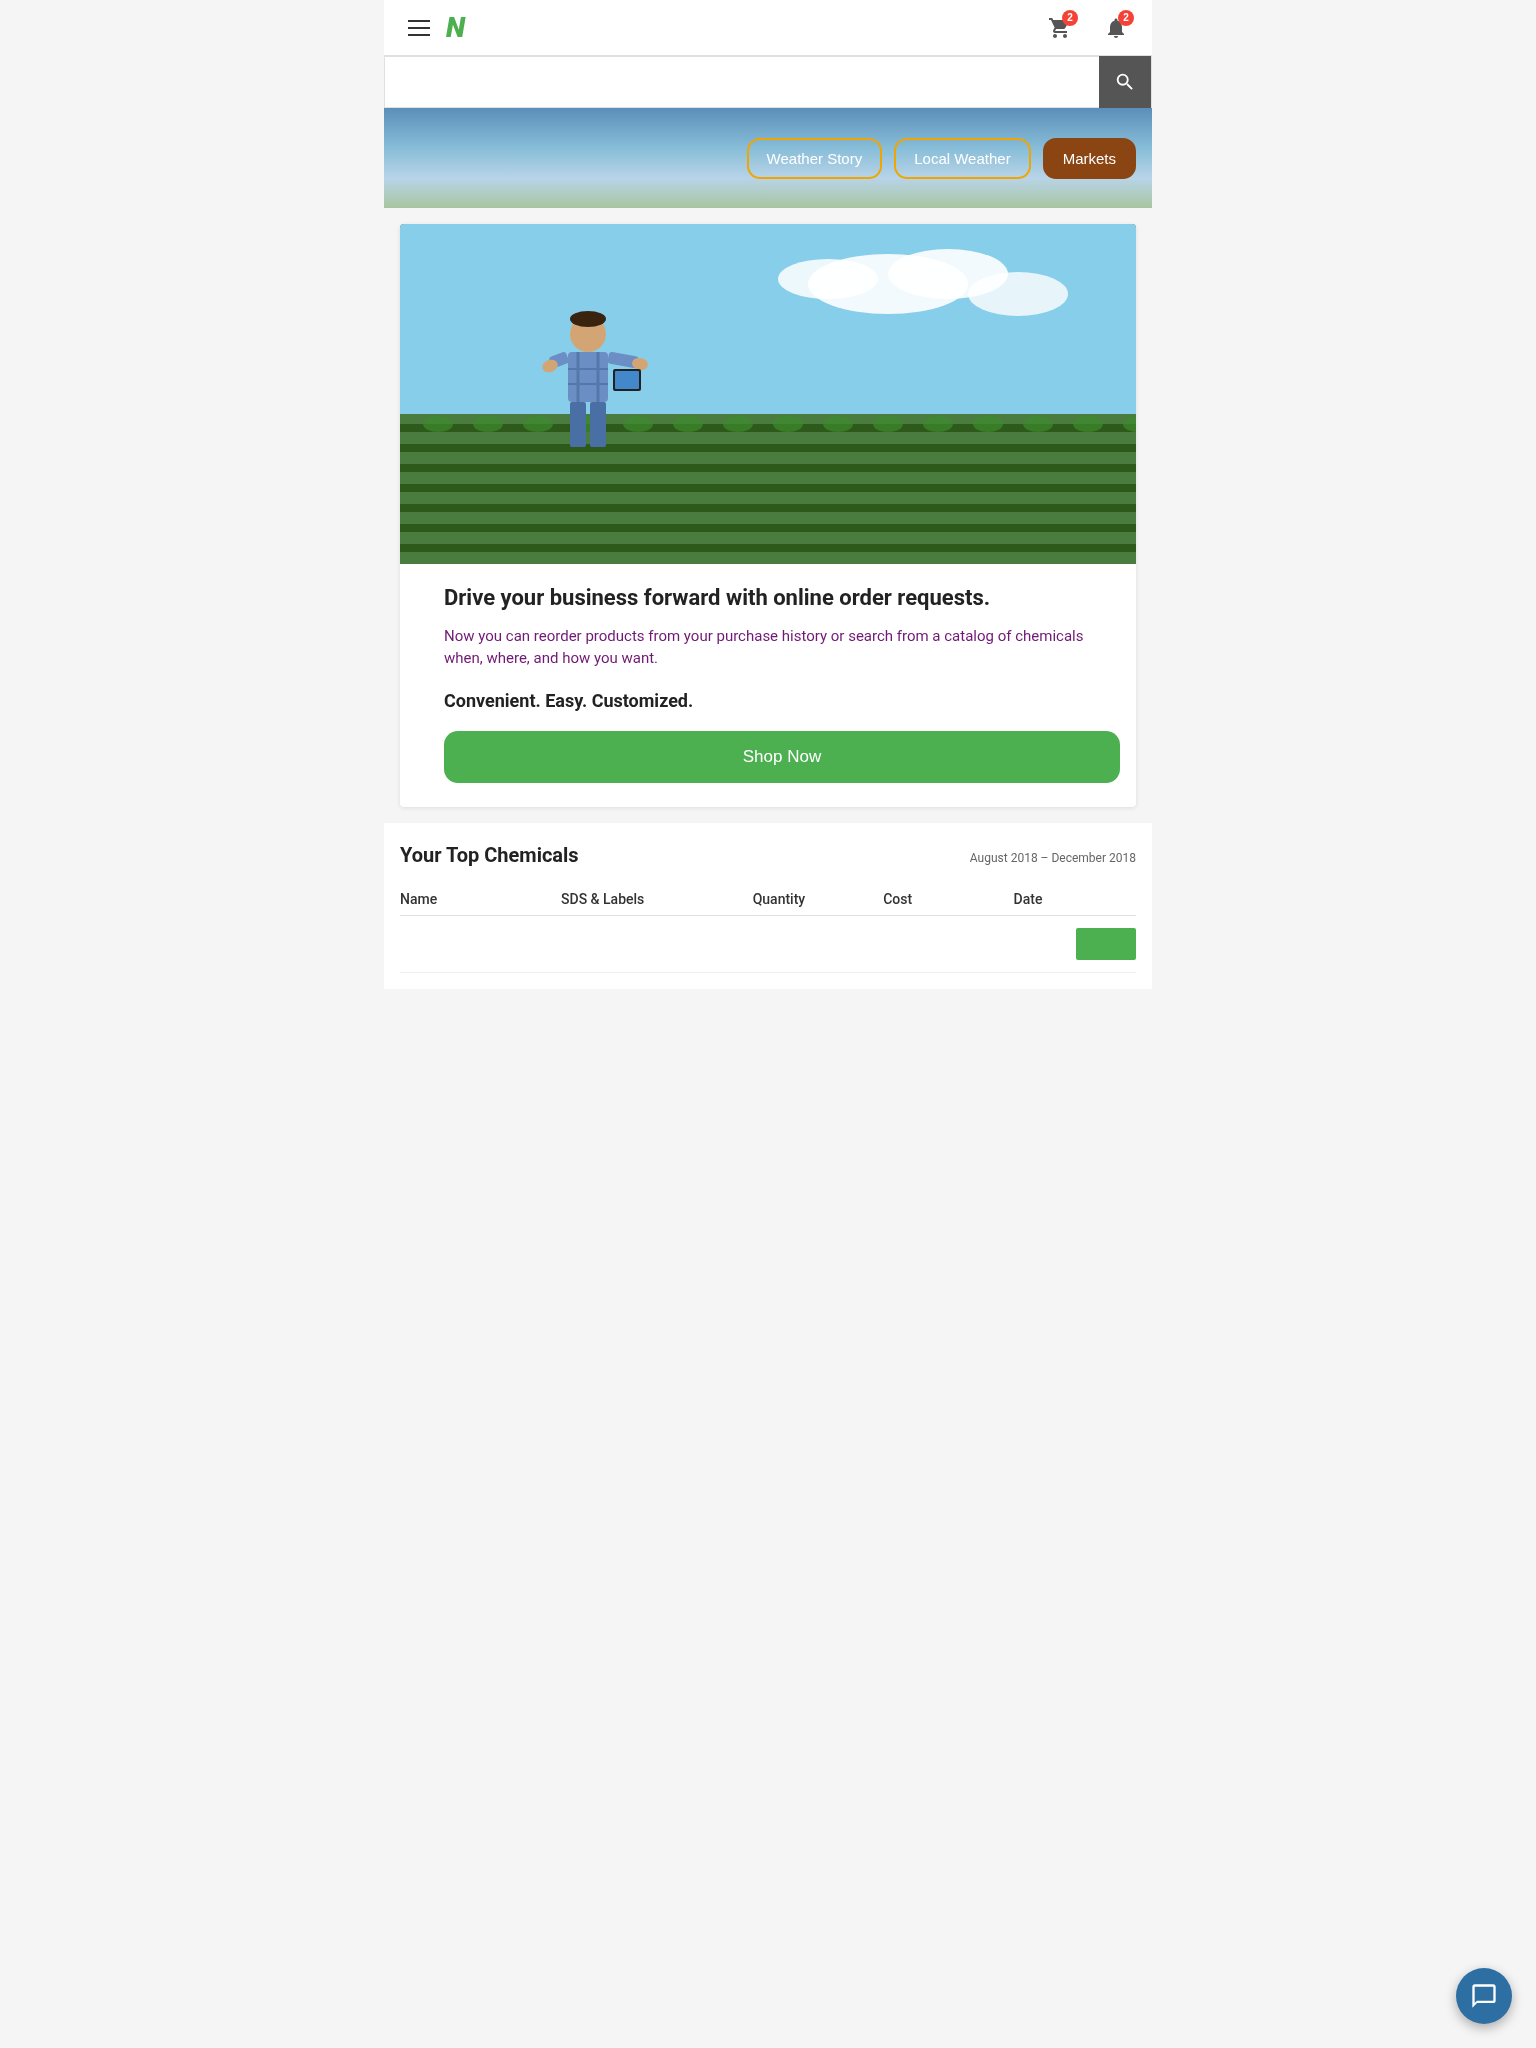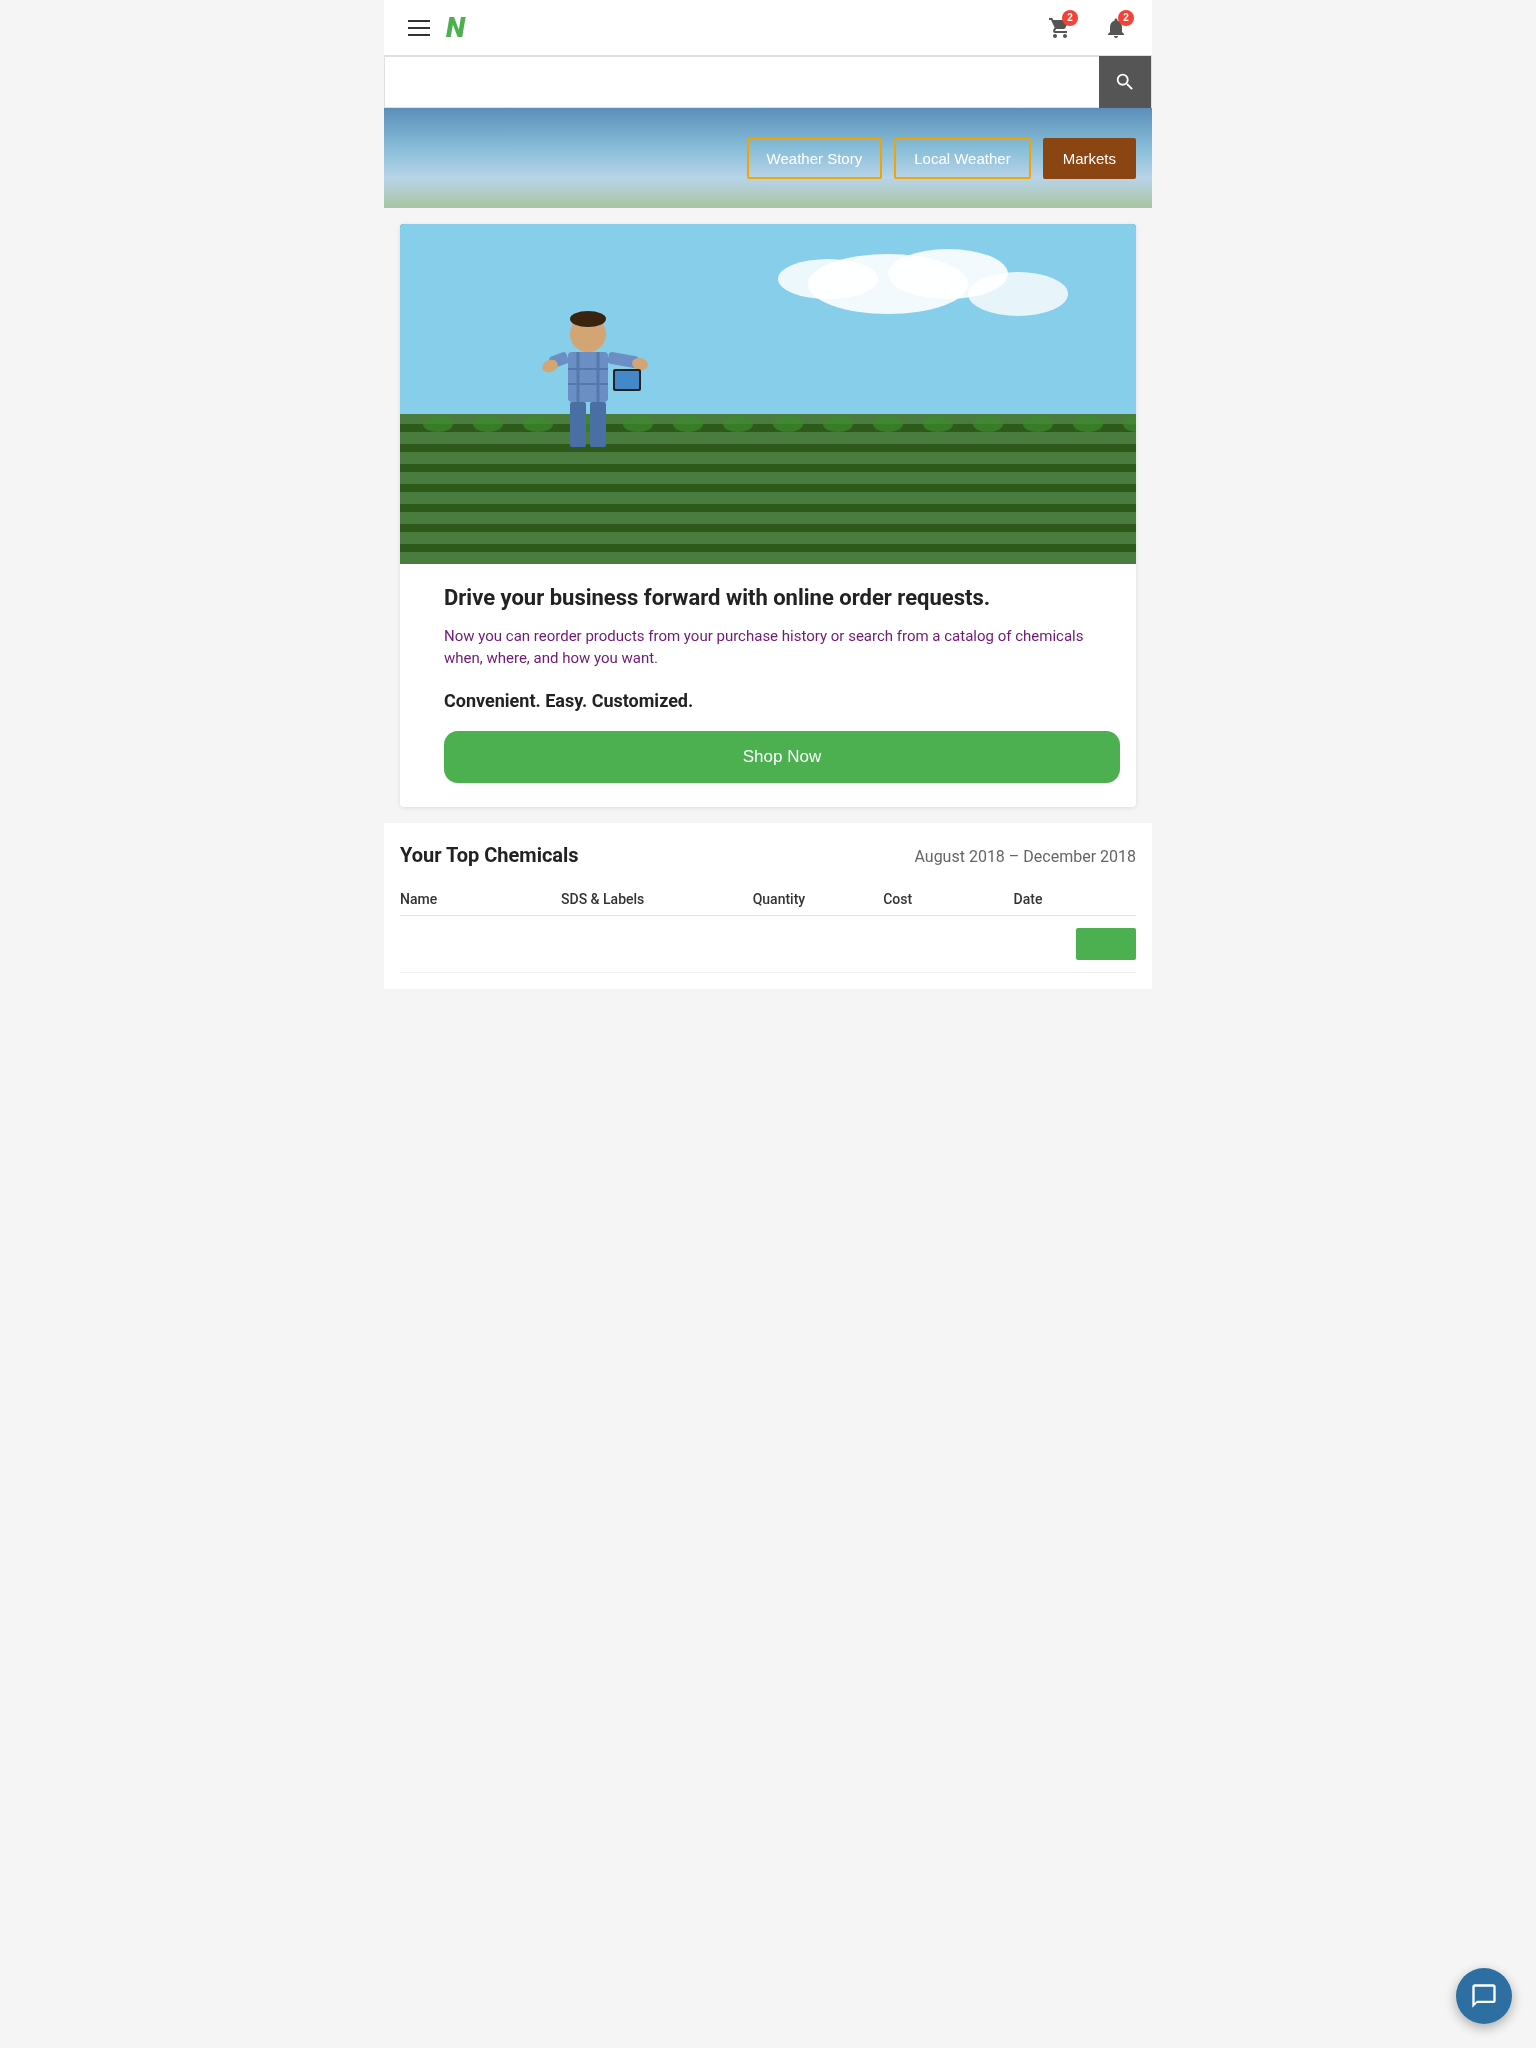--- a/index.html
+++ b/index.html
@@ -148,21 +148,21 @@
     }
 
     .weather-btn {
       background: transparent;
       border: 2px solid #f0a500;
       color: #fff;
       padding: 10px 18px;
       font-size: 15px;
       font-weight: 500;
       cursor: pointer;
-      border-radius: 2px;
+      border-radius: 13px;
     }
 
     .weather-btn:last-child {
       background: #8b4513;
       border-color: #8b4513;
     }
 
     
     .main-card {
       background: #fff;
@@ -238,21 +238,21 @@
       margin-bottom: 16px;
     }
 
     .chemicals-title {
       font-size: 20px;
       font-weight: 700;
       color: #222;
     }
 
     .date-range {
-      font-size: 16px;
+      font-size: 12px;
       color: #666;
       text-align: center;
     }
 
     .table-header {
       display: grid;
       grid-template-columns: 1fr 1.2fr 0.8fr 0.8fr 0.8fr;
       padding: 8px 0;
       border-bottom: 1px solid #e0e0e0;
       gap: 8px;

